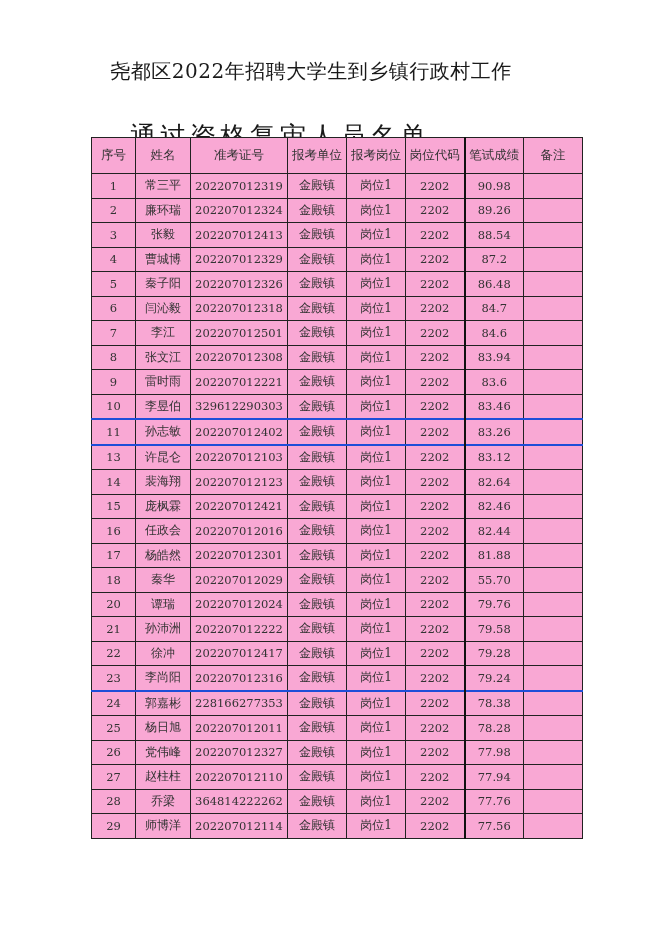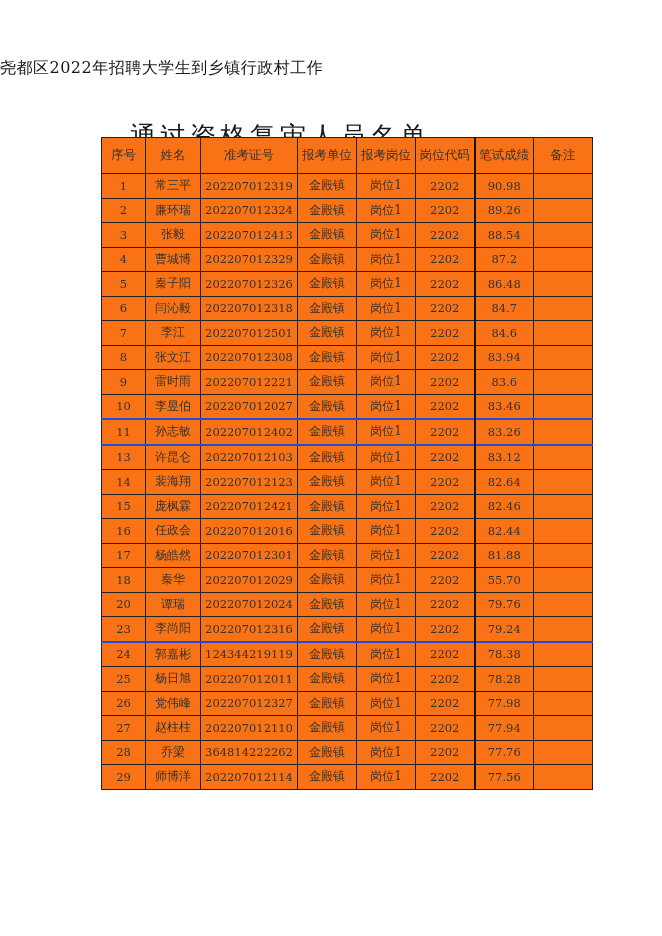--- a/index.html
+++ b/index.html
@@ -13,21 +13,22 @@
       position: relative;
       overflow: hidden;
       font-family: "DejaVu Serif", "Liberation Serif", serif;
       color: #222;
     }
     .title1 {
       position: absolute;
       left: 0;
       top: 58px;
       width: 622px;
-      font-size: 16px;
+      text-align: center;
+      font-size: 20px;
       letter-spacing: 0.5px;
       color: #1a1a1a;
       font-family: "DejaVu Serif", "Liberation Serif", serif;
       white-space: nowrap;
     }
     .title2 {
       position: absolute;
       left: 0;
       top: 116px;
       width: 560px;
@@ -35,25 +36,25 @@
       font-size: 26px;
       letter-spacing: 4px;
       color: #1a1a1a;
       white-space: nowrap;
       height: 22px;
       overflow: hidden;
       line-height: 40px;
     }
     table.roster {
       position: absolute;
-      left: 101px;
+      left: 91px;
       top: 137px;
       border-collapse: collapse;
       table-layout: fixed;
-      background: #f97316;
+      background: #f9a8d4;
       font-size: 12px;
     }
     table.roster th, table.roster td {
       border: 1px solid #222;
       text-align: center;
       vertical-align: middle;
       padding: 0;
       font-weight: normal;
       color: #333;
       white-space: nowrap;
@@ -190,21 +191,21 @@
         <td class="id">202207012221</td>
         <td class="unit">金殿镇</td>
         <td class="post">岗位1</td>
         <td class="code">2202</td>
         <td class="score thick-left">83.6</td>
         <td class="note"></td>
       </tr>
       <tr>
         <td class="num">10</td>
         <td class="name">李昱伯</td>
-        <td class="id">202207012027</td>
+        <td class="id">329612290303</td>
         <td class="unit">金殿镇</td>
         <td class="post">岗位1</td>
         <td class="code">2202</td>
         <td class="score thick-left">83.46</td>
         <td class="note"></td>
       </tr>
       <tr class="thick-top">
         <td class="num">11</td>
         <td class="name">孙志敏</td>
         <td class="id">202207012402</td>
@@ -278,33 +279,53 @@
         <td class="num">20</td>
         <td class="name">谭瑞</td>
         <td class="id">202207012024</td>
         <td class="unit">金殿镇</td>
         <td class="post">岗位1</td>
         <td class="code">2202</td>
         <td class="score thick-left">79.76</td>
         <td class="note"></td>
       </tr>
       <tr>
+        <td class="num">21</td>
+        <td class="name">孙沛洲</td>
+        <td class="id">202207012222</td>
+        <td class="unit">金殿镇</td>
+        <td class="post">岗位1</td>
+        <td class="code">2202</td>
+        <td class="score thick-left">79.58</td>
+        <td class="note"></td>
+      </tr>
+      <tr>
+        <td class="num">22</td>
+        <td class="name">徐冲</td>
+        <td class="id">202207012417</td>
+        <td class="unit">金殿镇</td>
+        <td class="post">岗位1</td>
+        <td class="code">2202</td>
+        <td class="score thick-left">79.28</td>
+        <td class="note"></td>
+      </tr>
+      <tr>
         <td class="num">23</td>
         <td class="name">李尚阳</td>
         <td class="id">202207012316</td>
         <td class="unit">金殿镇</td>
         <td class="post">岗位1</td>
         <td class="code">2202</td>
         <td class="score thick-left">79.24</td>
         <td class="note"></td>
       </tr>
       <tr class="thick-top">
         <td class="num">24</td>
         <td class="name">郭嘉彬</td>
-        <td class="id">124344219119</td>
+        <td class="id">228166277353</td>
         <td class="unit">金殿镇</td>
         <td class="post">岗位1</td>
         <td class="code">2202</td>
         <td class="score thick-left">78.38</td>
         <td class="note"></td>
       </tr>
       <tr>
         <td class="num">25</td>
         <td class="name">杨日旭</td>
         <td class="id">202207012011</td>

